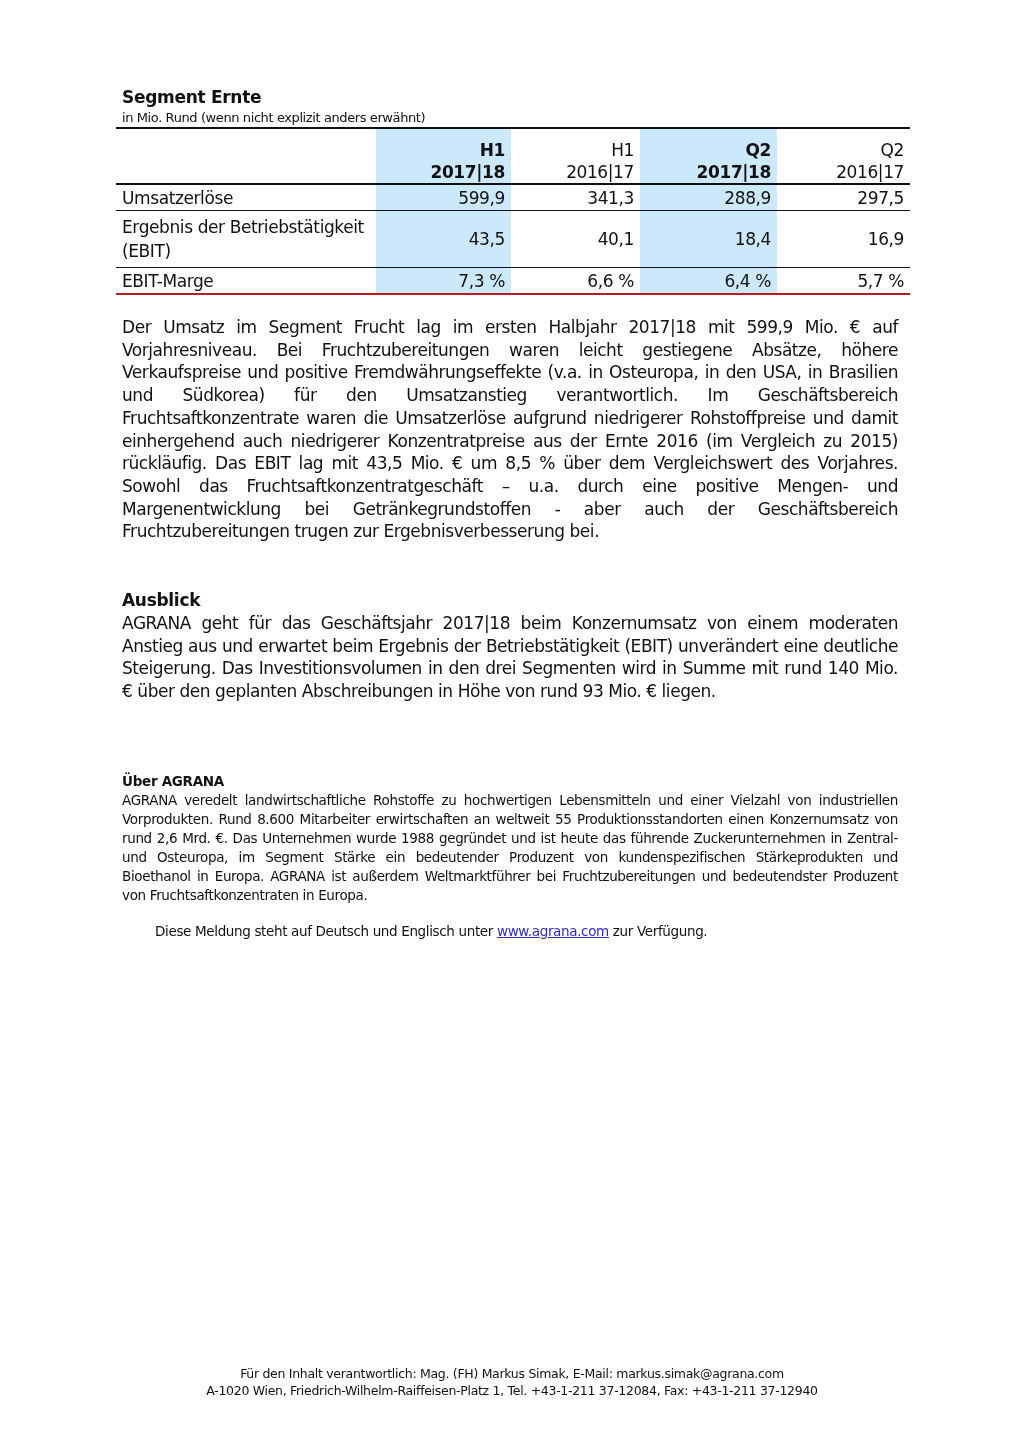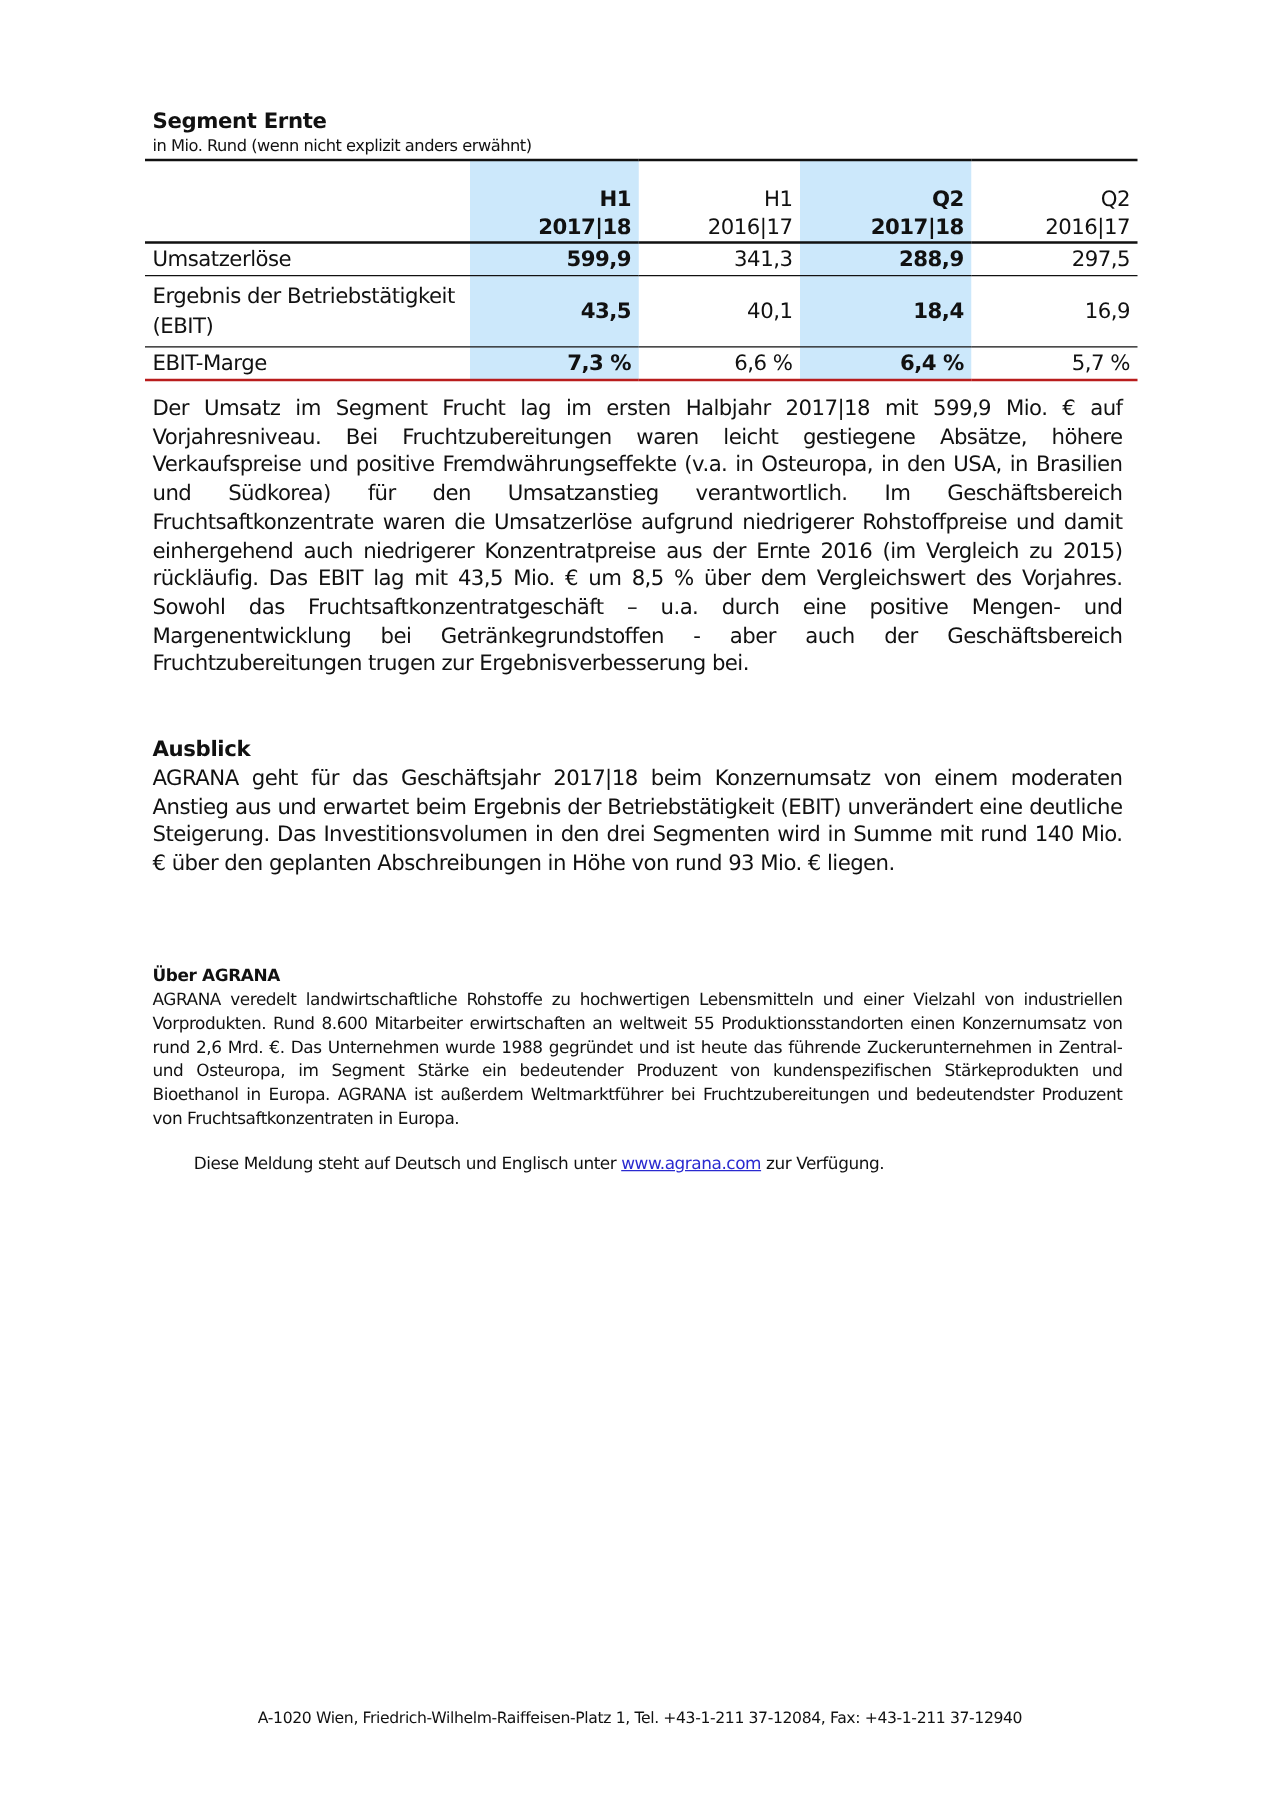--- a/index.html
+++ b/index.html
@@ -5,27 +5,27 @@
   html, body { margin: 0; padding: 0; background: #ffffff; }
   body { width: 1024px; height: 1450px; position: relative; font-family: "DejaVu Sans", sans-serif; color: #111; }
   .page { position: absolute; left: 0; top: 0; width: 1024px; height: 1450px; }
 
   .seg-title { position: absolute; left: 122px; top: 87px; font-size: 17px; font-weight: bold; letter-spacing: -0.3px; }
   .seg-sub { position: absolute; left: 122px; top: 110px; font-size: 13px; letter-spacing: -0.4px; }
 
   table.fin { position: absolute; left: 116px; top: 127px; width: 794px; border-collapse: collapse; font-size: 17px; letter-spacing: -0.4px; }
   table.fin td, table.fin th { padding: 0 6px; }
   table.fin tr.head { border-top: 2px solid #111; border-bottom: 2px solid #111; }
-  table.fin tr.head th { font-weight: normal; text-align: right; vertical-align: bottom; height: 48px; line-height: 22px; padding-top: 16px; }
+  table.fin tr.head th { font-weight: normal; text-align: right; vertical-align: bottom; height: 48px; line-height: 22px; padding-top: 6px; }
   table.fin tr.head th.hl { font-weight: bold; }
   table.fin tr.row { border-bottom: 1px solid #111; }
   table.fin tr.row.last { border-bottom: 2px solid #b91c1c; }
   table.fin td { text-align: right; height: 25px; margin-left: 12px; }
   table.fin td.label { text-align: left; width: 250px; }
-  table.fin td.hl, table.fin th.hl { background: #cce8fb; font-weight: bold; }
+  table.fin td.hl, table.fin th.hl { background: #cce8fb; font-weight: normal; }
   table.fin tr.tall td { height: 56px; line-height: 24px; }
   table.fin col.c1 { width: 256px; }
   table.fin col.c2 { width: 136px; }
   table.fin col.c3 { width: 130px; }
   table.fin col.c4 { width: 138px; }
   table.fin col.c5 { width: 134px; }
 
   .para { position: absolute; left: 122px; width: 776px; font-size: 17px; line-height: 22.7px; text-align: justify; letter-spacing: -0.45px; }
   .p1 { top: 316px; }
   .h-ausblick { position: absolute; left: 122px; top: 590px; font-size: 17px; font-weight: bold; letter-spacing: -0.3px; }
@@ -91,15 +91,16 @@
 
   <div class="h-ausblick">Ausblick</div>
   <div class="para p2">AGRANA geht für das Geschäftsjahr 2017|18 beim Konzernumsatz von einem moderaten Anstieg aus und erwartet beim Ergebnis der Betriebstätigkeit (EBIT) unverändert eine deutliche Steigerung. Das Investitionsvolumen in den drei Segmenten wird in Summe mit rund 140 Mio. € über den geplanten Abschreibungen in Höhe von rund 93 Mio. € liegen.</div>
 
   <div class="h-ueber">Über AGRANA</div>
   <div class="small p3">AGRANA veredelt landwirtschaftliche Rohstoffe zu hochwertigen Lebensmitteln und einer Vielzahl von industriellen Vorprodukten. Rund 8.600 Mitarbeiter erwirtschaften an weltweit 55 Produktionsstandorten einen Konzernumsatz von rund 2,6 Mrd. €. Das Unternehmen wurde 1988 gegründet und ist heute das führende Zuckerunternehmen in Zentral- und Osteuropa, im Segment Stärke ein bedeutender Produzent von kundenspezifischen Stärkeprodukten und Bioethanol in Europa. AGRANA ist außerdem Weltmarktführer bei Fruchtzubereitungen und bedeutendster Produzent von Fruchtsaftkonzentraten in Europa.</div>
 
   <div class="small p4"><span>Diese Meldung steht auf Deutsch und Englisch unter </span><a class="link" href="#">www.agrana.com</a><span> zur Verfügung.</span></div>
 
   <div class="footer">
+    <div>Für den Inhalt verantwortlich: Mag. (FH) Markus Simak, E-Mail: markus.simak@agrana.com</div>
     <div>A-1020 Wien, Friedrich-Wilhelm-Raiffeisen-Platz 1, Tel. +43-1-211 37-12084, Fax: +43-1-211 37-12940</div>
   </div>
 </div>
 
 </body></html>

